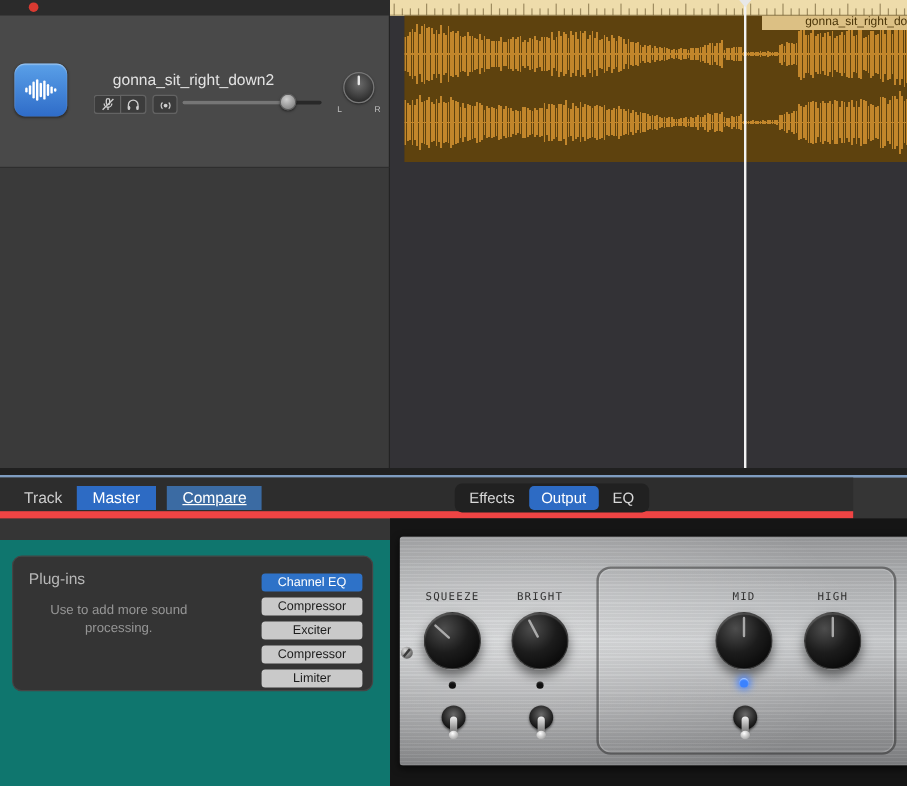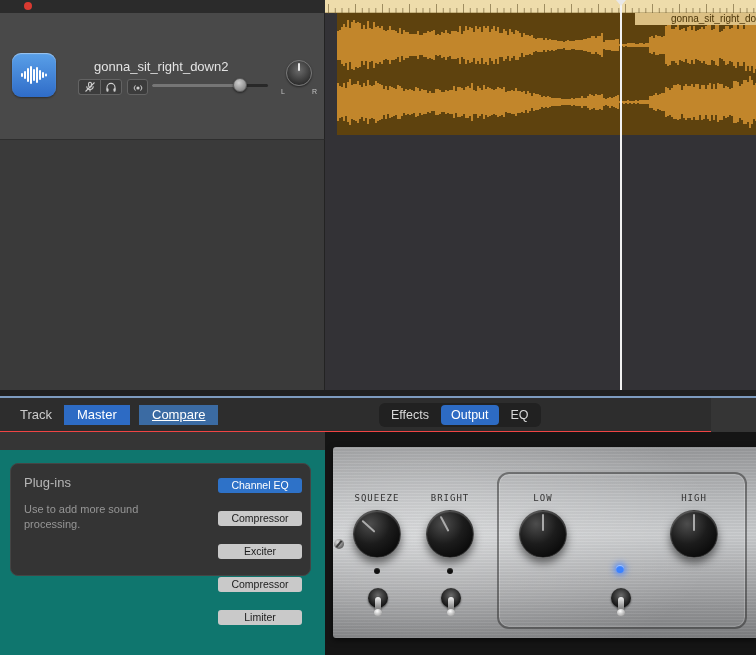--- a/index.html
+++ b/index.html
@@ -45,38 +45,38 @@
                      font-size:10px;line-height:12px;color:#4a3408;padding-left:36px;white-space:nowrap;overflow:hidden;}
   .playhead{position:absolute;left:295px;top:0;width:2px;height:390px;background:#f2f2f2;z-index:6;}
   .playhead-handle{position:absolute;left:-4px;top:0;width:0;height:0;
                    border-left:5px solid transparent;border-right:5px solid transparent;border-top:6px solid #e8e8e8;}
 
   
   .splitter{position:absolute;left:0;top:390px;width:756px;height:8px;
             background:linear-gradient(180deg,#202020 0,#202020 6px,#7e9cc0 6px,#7e9cc0 8px);}
 
   
-  .sc-header{position:absolute;left:0;top:398px;width:711px;height:34px;background:#2d2d2d;border-bottom:1px solid #ef4444;text-align:center;}
+  .sc-header{position:absolute;left:0;top:398px;width:711px;height:34px;background:#2d2d2d;border-bottom:6px solid #ef4444;text-align:center;}
   .sc-track-label{position:absolute;left:20px;top:0;line-height:34px;font-size:13px;color:#cccccc;}
   .pill-btn{position:absolute;top:7px;height:20px;line-height:20px;border-radius:0;font-size:13px;color:#ffffff;padding:0 13px;}
   .master-btn{left:64px;background:#2d6bc4;}
   .compare-btn{left:139px;background:#3b6ba3;text-decoration:underline;}
   .tab-group{position:absolute;left:379px;top:5px;height:24px;display:flex;align-items:center;gap:2px;
              background:#212121;border-radius:6px;padding:0 2px;}
   .tab{padding:0 10px;height:20px;line-height:20px;border-radius:4px;font-size:12.5px;color:#d9d9d9;}
   .tab.selected{background:#2d6bc4;color:#ffffff;}
 
   
   .sc-body{position:absolute;left:0;top:432px;width:756px;height:223px;}
   .left-panel{position:absolute;left:0;top:18px;width:325px;height:223px;background:#0f766e;}
   .plugins-box{position:absolute;left:10px;top:13px;width:301px;height:113px;background:#343434;
                border:1px solid #454545;border-radius:8px;}
   .plugins-title{position:absolute;left:13px;top:11px;font-size:13px;color:#b7b7b7;}
-  .plugins-desc{position:absolute;left:13px;top:38px;width:150px;font-size:11px;line-height:1.4;color:#969696;}
-  .slots{position:absolute;left:207px;top:14px;width:84px;display:flex;flex-direction:column;gap:18px;}
+  .plugins-desc{position:absolute;left:13px;top:38px;width:150px;font-size:11px;line-height:1.4;color:#969696;text-align:center;}
+  .slots{position:absolute;left:207px;top:14px;width:84px;display:flex;flex-direction:column;gap:5px;}
   .slot{height:15px;line-height:15px;border-radius:3px;background:#c9c9c9;color:#1c1c1c;font-size:10.5px;text-align:center;
         white-space:nowrap;overflow:hidden;}
   .slot.selected{background:#2e72c8;color:#ffffff;}
 
   
   .amp-area{position:absolute;left:325px;top:0;width:431px;height:223px;background:#151515;}
   .metal{position:absolute;left:8px;top:15px;width:423px;height:191px;border-radius:3px 0 0 3px;
          background:
            repeating-linear-gradient(0deg, rgba(255,255,255,.05) 0 1px, rgba(0,0,0,.03) 1px 3px),
            radial-gradient(ellipse 420px 210px at 24% 45%, rgba(255,255,255,.32), rgba(255,255,255,0) 68%),
@@ -737,22 +737,22 @@
           </div>
         </div>
         <div class="knob-unit" style="left:77px">
           <div class="knob-label">BRIGHT</div>
           <div class="knob">
             <div class="knob-rotor" style="transform: rotate(-28deg);">
                 <div class="pointer"></div>
               </div>
           </div>
         </div>
-        <div class="knob-unit" style="left:170px">
-          <div class="knob-label">LOW</div>
+        <div class="knob-unit" style="left:247px">
+          <div class="knob-label">MID</div>
           <div class="knob">
             <div class="knob-rotor" style="transform: rotate(0deg);">
                 <div class="pointer"></div>
               </div>
           </div>
         </div>
         <div class="knob-unit" style="left:321px">
           <div class="knob-label">HIGH</div>
           <div class="knob">
             <div class="knob-rotor" style="transform: rotate(0deg);">

